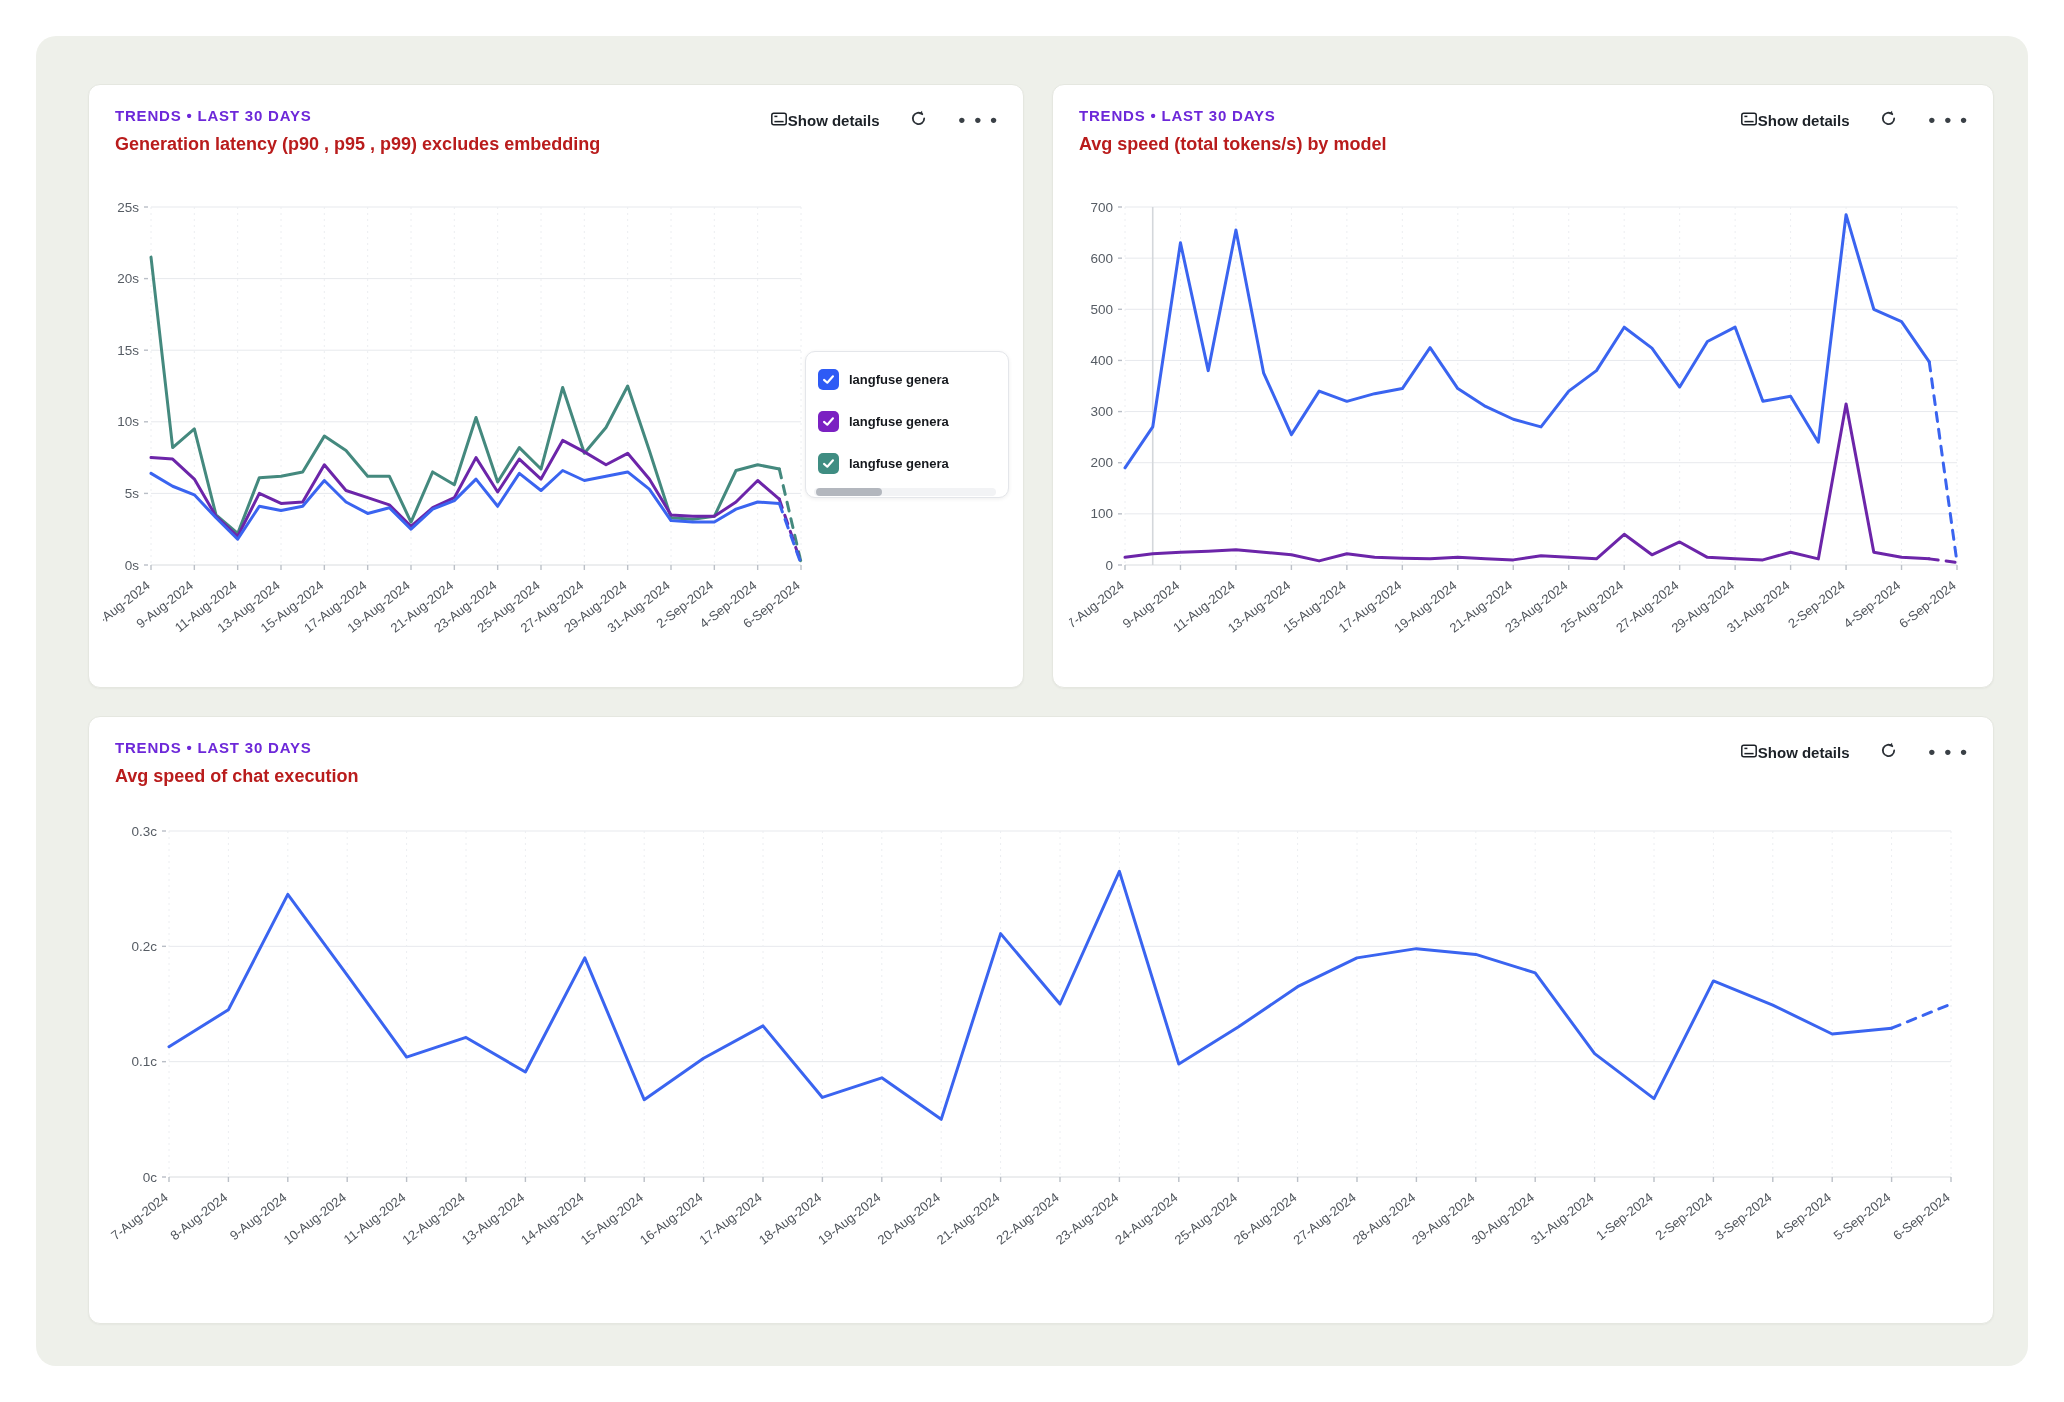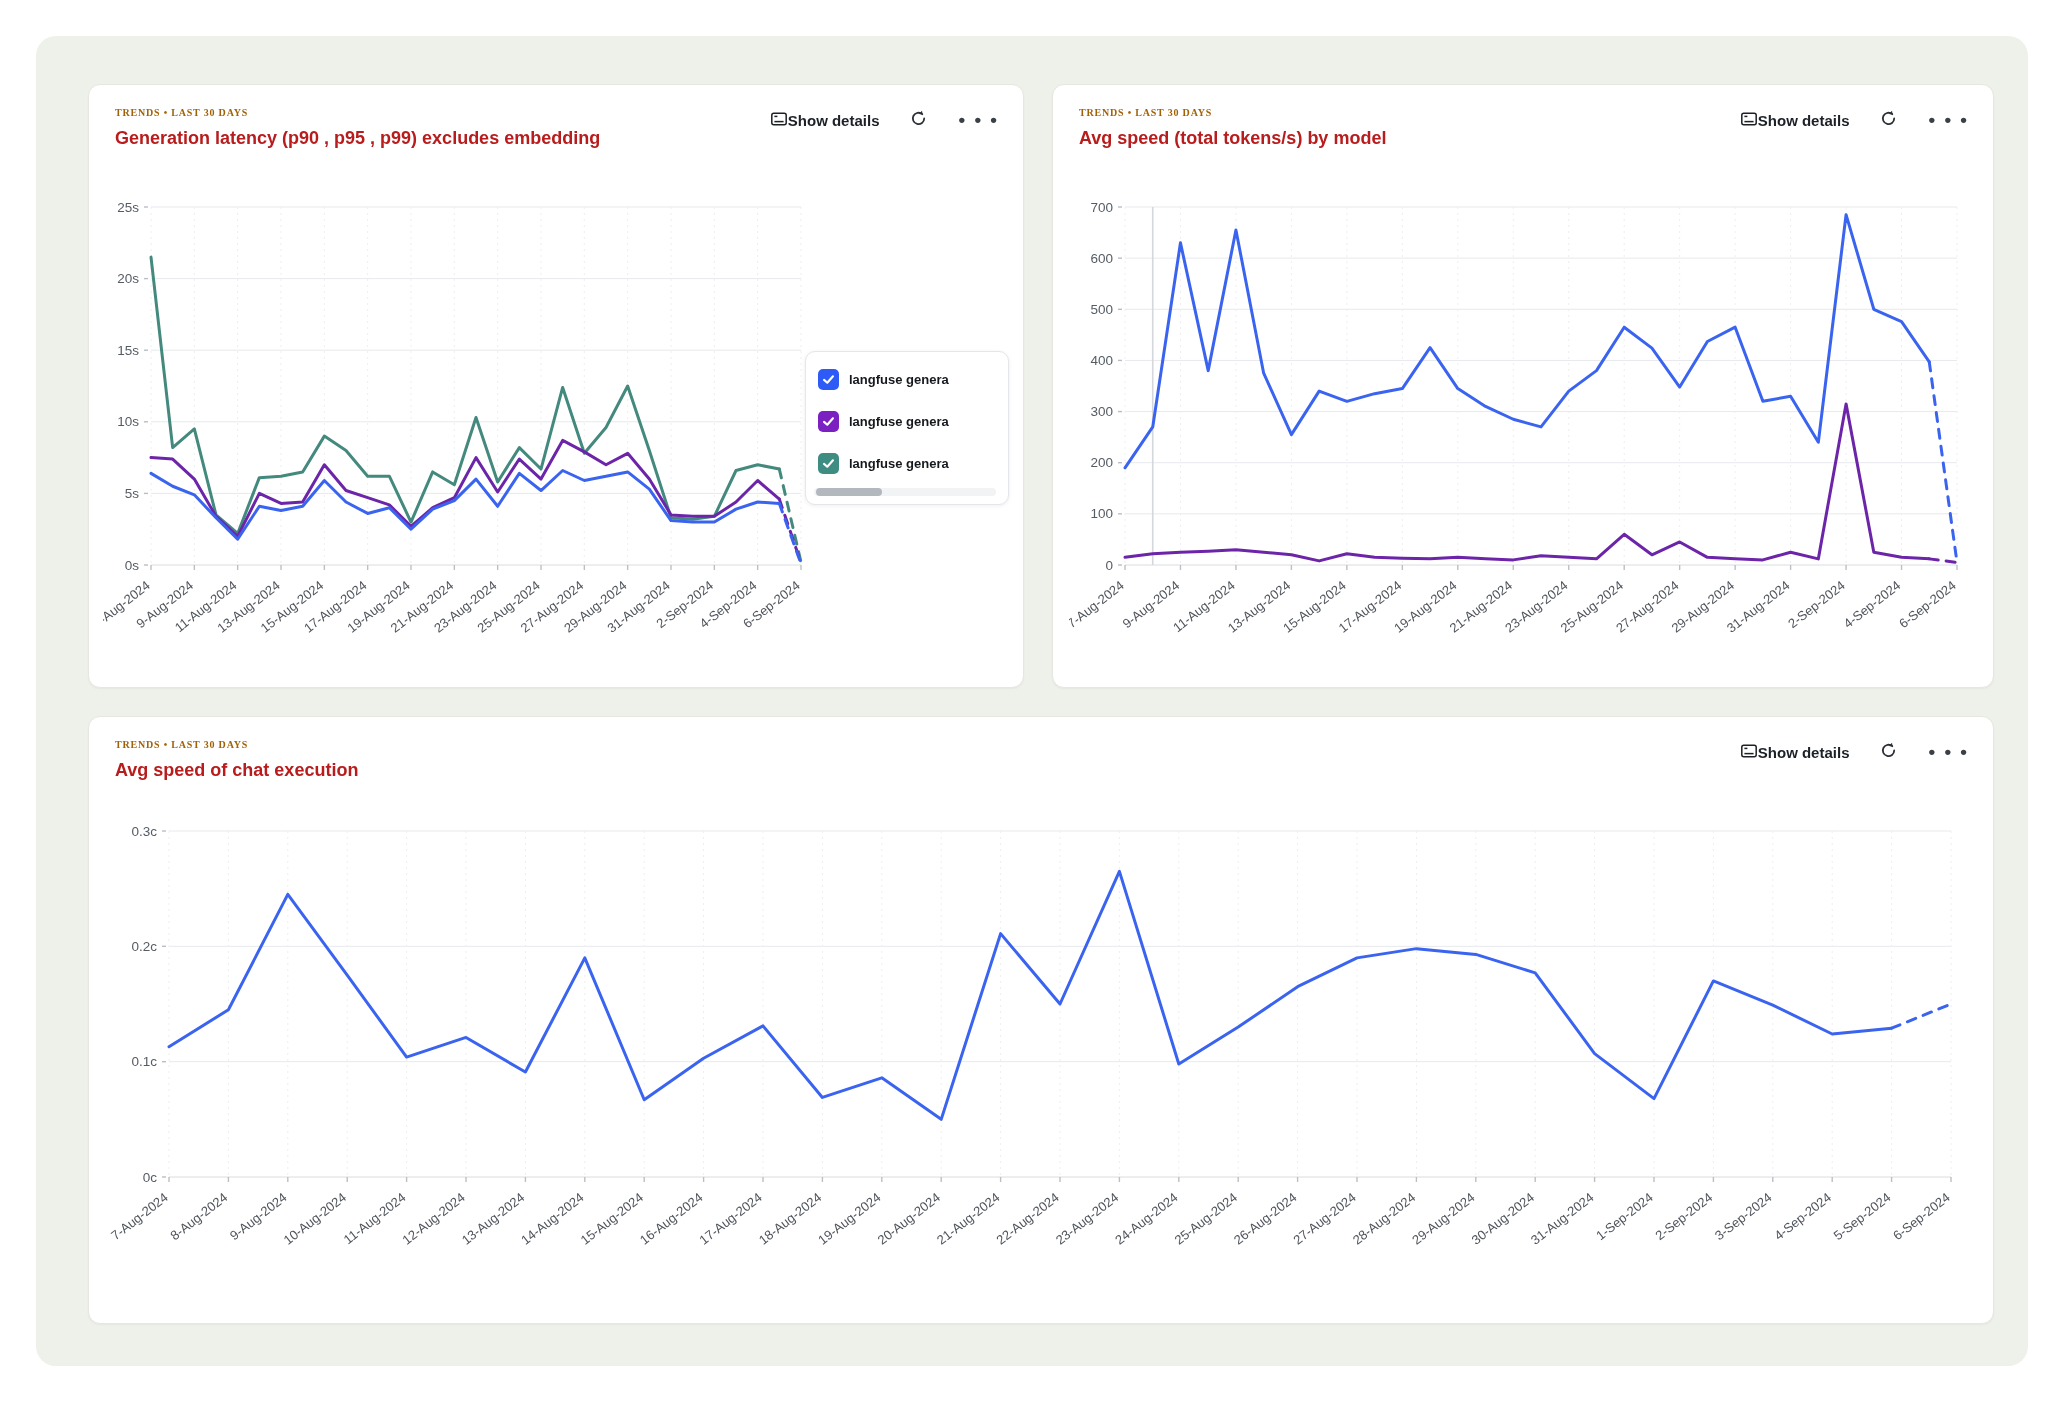--- a/index.html
+++ b/index.html
@@ -1,30 +1,30 @@
 <!DOCTYPE html>
 <html><head>
 <meta charset="utf-8">
 <style>
   html,body{margin:0;padding:0;background:#ffffff;font-family:"Liberation Sans",sans-serif;}
   .stage{position:relative;width:2064px;height:1402px;background:#ffffff;overflow:hidden;}
   .panel{position:absolute;left:36px;top:36px;width:1992px;height:1330px;background:#eef0ea;border-radius:20px;}
   .card{position:absolute;background:#ffffff;border:1px solid #e5e7e0;border-radius:12px;
         box-shadow:0 1px 2px rgba(0,0,0,.04);}
   .card-header{position:absolute;left:26px;right:24px;top:22px;display:flex;justify-content:space-between;align-items:flex-start;}
-  .eyebrow{font-size:10px;font-weight:700;color:#a16207;letter-spacing:.8px;text-transform:uppercase;font-family:Liberation Serif, serif;}
+  .eyebrow{font-size:15px;font-weight:700;color:#6d28d9;letter-spacing:.8px;text-transform:uppercase;}
   .card-title{margin-top:10px;font-size:18px;font-weight:700;color:#b91c1c;}
   .controls{display:flex;align-items:center;gap:30px;margin-top:2px;}
   .show-details{display:flex;align-items:center;font-size:15px;font-weight:700;color:#1c2127;cursor:pointer;background:none;border:none;padding:0;font-family:inherit;}
   .icon-btn{background:none;border:none;padding:0;cursor:pointer;display:flex;align-items:center;color:#2b3036;}
   .dots{font-size:19px;font-weight:700;color:#3a4046;letter-spacing:2px;line-height:10px;}
   .chart-wrap{position:absolute;}
   svg text{font-family:"Liberation Sans",sans-serif;}
   .legend{position:absolute;width:178px;background:#ffffff;border:1px solid #e4e6ea;border-radius:10px;
-          box-shadow:0 1px 4px rgba(0,0,0,.07);padding:17px 12px 8px 12px;}
+          box-shadow:0 1px 4px rgba(0,0,0,.07);padding:17px 12px 1px 12px;}
   .legend-item{display:flex;align-items:center;gap:10px;margin-bottom:21px;cursor:pointer;}
   .cb{width:21px;height:21px;border-radius:5px;flex:0 0 auto;display:flex;align-items:center;justify-content:center;}
   .legend-label{font-size:13px;font-weight:700;color:#15181d;white-space:nowrap;overflow:hidden;}
   .legend-scroll{position:relative;height:8px;margin:2px 0 0 -4px;background:#f2f3f5;border-radius:4px;}
   .legend-thumb{position:absolute;left:2px;top:0;height:8px;width:66px;background:#b3b7be;border-radius:4px;cursor:pointer;}
 </style>
 </head>
 <body>
 
 <div class="stage">

